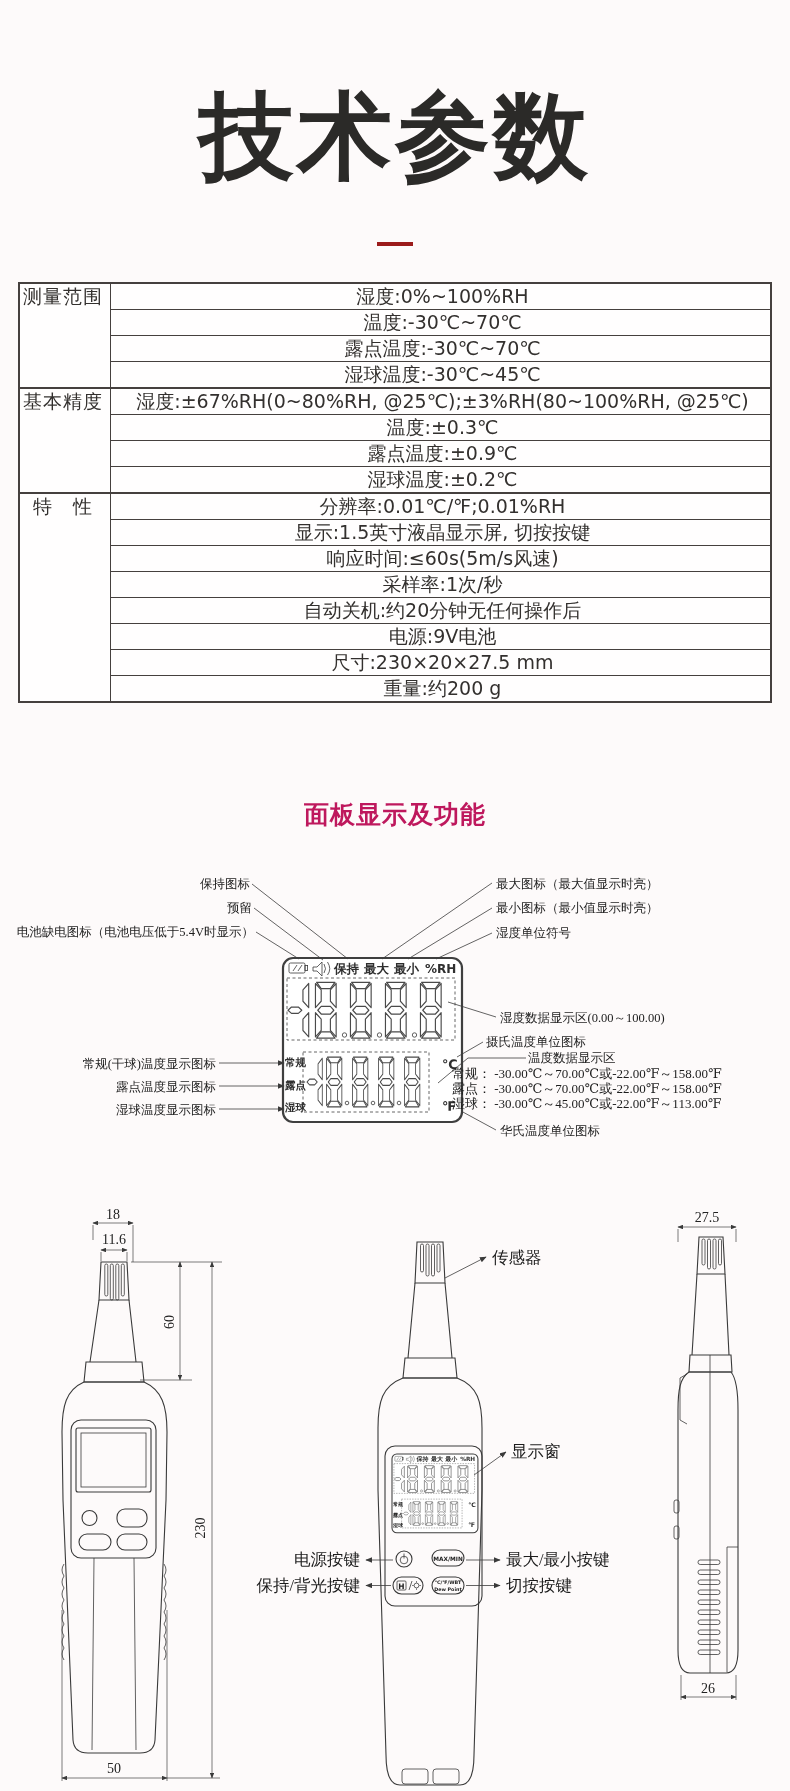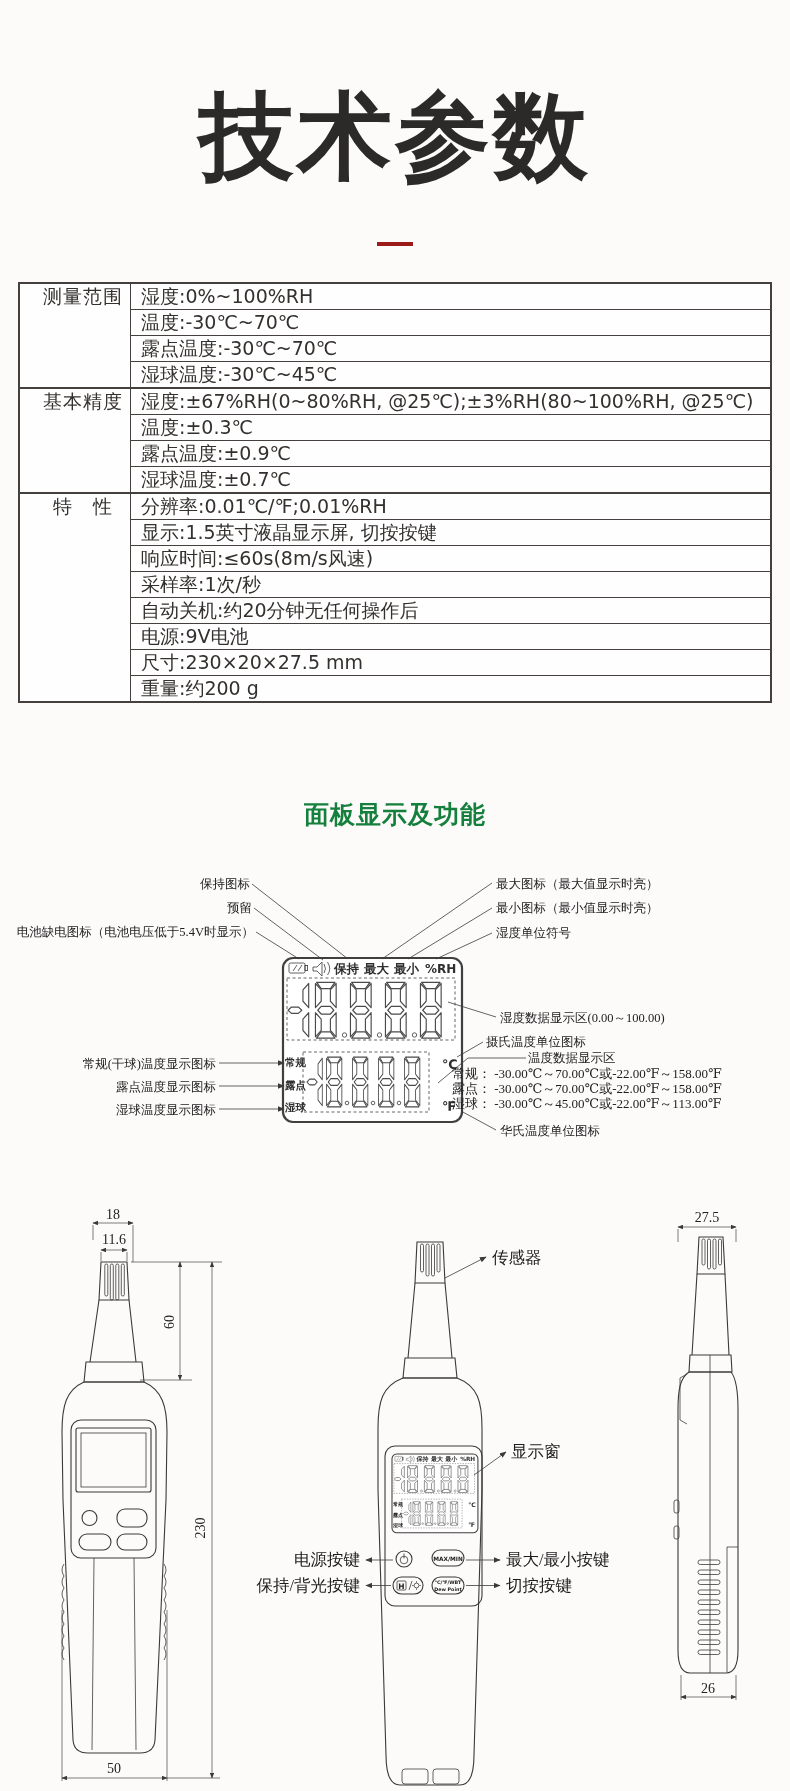--- a/index.html
+++ b/index.html
@@ -17,30 +17,30 @@
     position:absolute; left:377px; top:242px; width:36px; height:4px;
     background:#9b1b1b;
   }
   .spec-table { position:absolute; left:18px; top:282px; width:754px; }
   .spec-table table {
     width:100%; border-collapse:collapse; border:2.5px solid #45403e;
     background:#fffefe;
   }
   .spec-table td {
     border:1.5px solid #45403e; font-size:19px; color:#33302e;
-    height:25px; padding:0 6px 0 10px; white-space:nowrap; line-height:1.1;
+    height:25px; padding:0 6px 0 10px; white-space:nowrap; line-height:1.1;text-align:center;
   }
   .spec-table td.g {
     width:86px; text-align:center; vertical-align:top;
-    padding:2px 4px 0 20px; letter-spacing:1px;margin-top:21px;
+    padding:2px 4px 0 0; letter-spacing:1px;margin-top:21px;
   }
   .spec-table tr.grp td { border-top-width:2.5px; }
   .panel-heading {
     position:absolute; left:0; top:798px; width:790px; text-align:center;
-    font-size:25px; font-weight:bold; color:#15803d; letter-spacing:1px;
+    font-size:25px; font-weight:bold; color:#be185d; letter-spacing:1px;
   }
   svg .srf { font-family:"Liberation Serif","DejaVu Serif",serif; fill:#1c1c1c; }
   svg .co  { font-size:12.5px; }
   svg .rng { font-size:13px; }
   svg .dim { font-size:14px; fill:#222; }
   svg .blab{ font-size:16.5px; }
   svg .lcdt{ font-family:"DejaVu Sans",sans-serif; font-weight:bold; fill:#2f2f2f; }
   svg .ln  { stroke:#3c3c3c; stroke-width:0.8; fill:none; }
   svg .dln { stroke:#444; stroke-width:0.7; fill:none; }
   svg .dev { stroke:#3a3a3a; stroke-width:1.1; fill:none; }
@@ -76,31 +76,31 @@
             <td class="g" rowspan="4">基本精度</td>
           <td>湿度:±67%RH(0~80%RH, @25℃);±3%RH(80~100%RH, @25℃)</td>
           </tr>
       <tr>
             <td>温度:±0.3℃</td>
           </tr>
       <tr>
             <td>露点温度:±0.9℃</td>
           </tr>
       <tr>
-            <td>湿球温度:±0.7℃</td>
+            <td>湿球温度:±0.2℃</td>
           </tr>
       <tr class="grp">
             <td class="g" rowspan="8">特　性</td>
           <td>分辨率:0.01℃/℉;0.01%RH</td>
           </tr>
       <tr>
             <td>显示:1.5英寸液晶显示屏, 切按按键</td>
           </tr>
       <tr>
-            <td>响应时间:≤60s(8m/s风速)</td>
+            <td>响应时间:≤60s(5m/s风速)</td>
           </tr>
       <tr>
             <td>采样率:1次/秒</td>
           </tr>
       <tr>
             <td>自动关机:约20分钟无任何操作后</td>
           </tr>
       <tr>
             <td>电源:9V电池</td>
           </tr>

